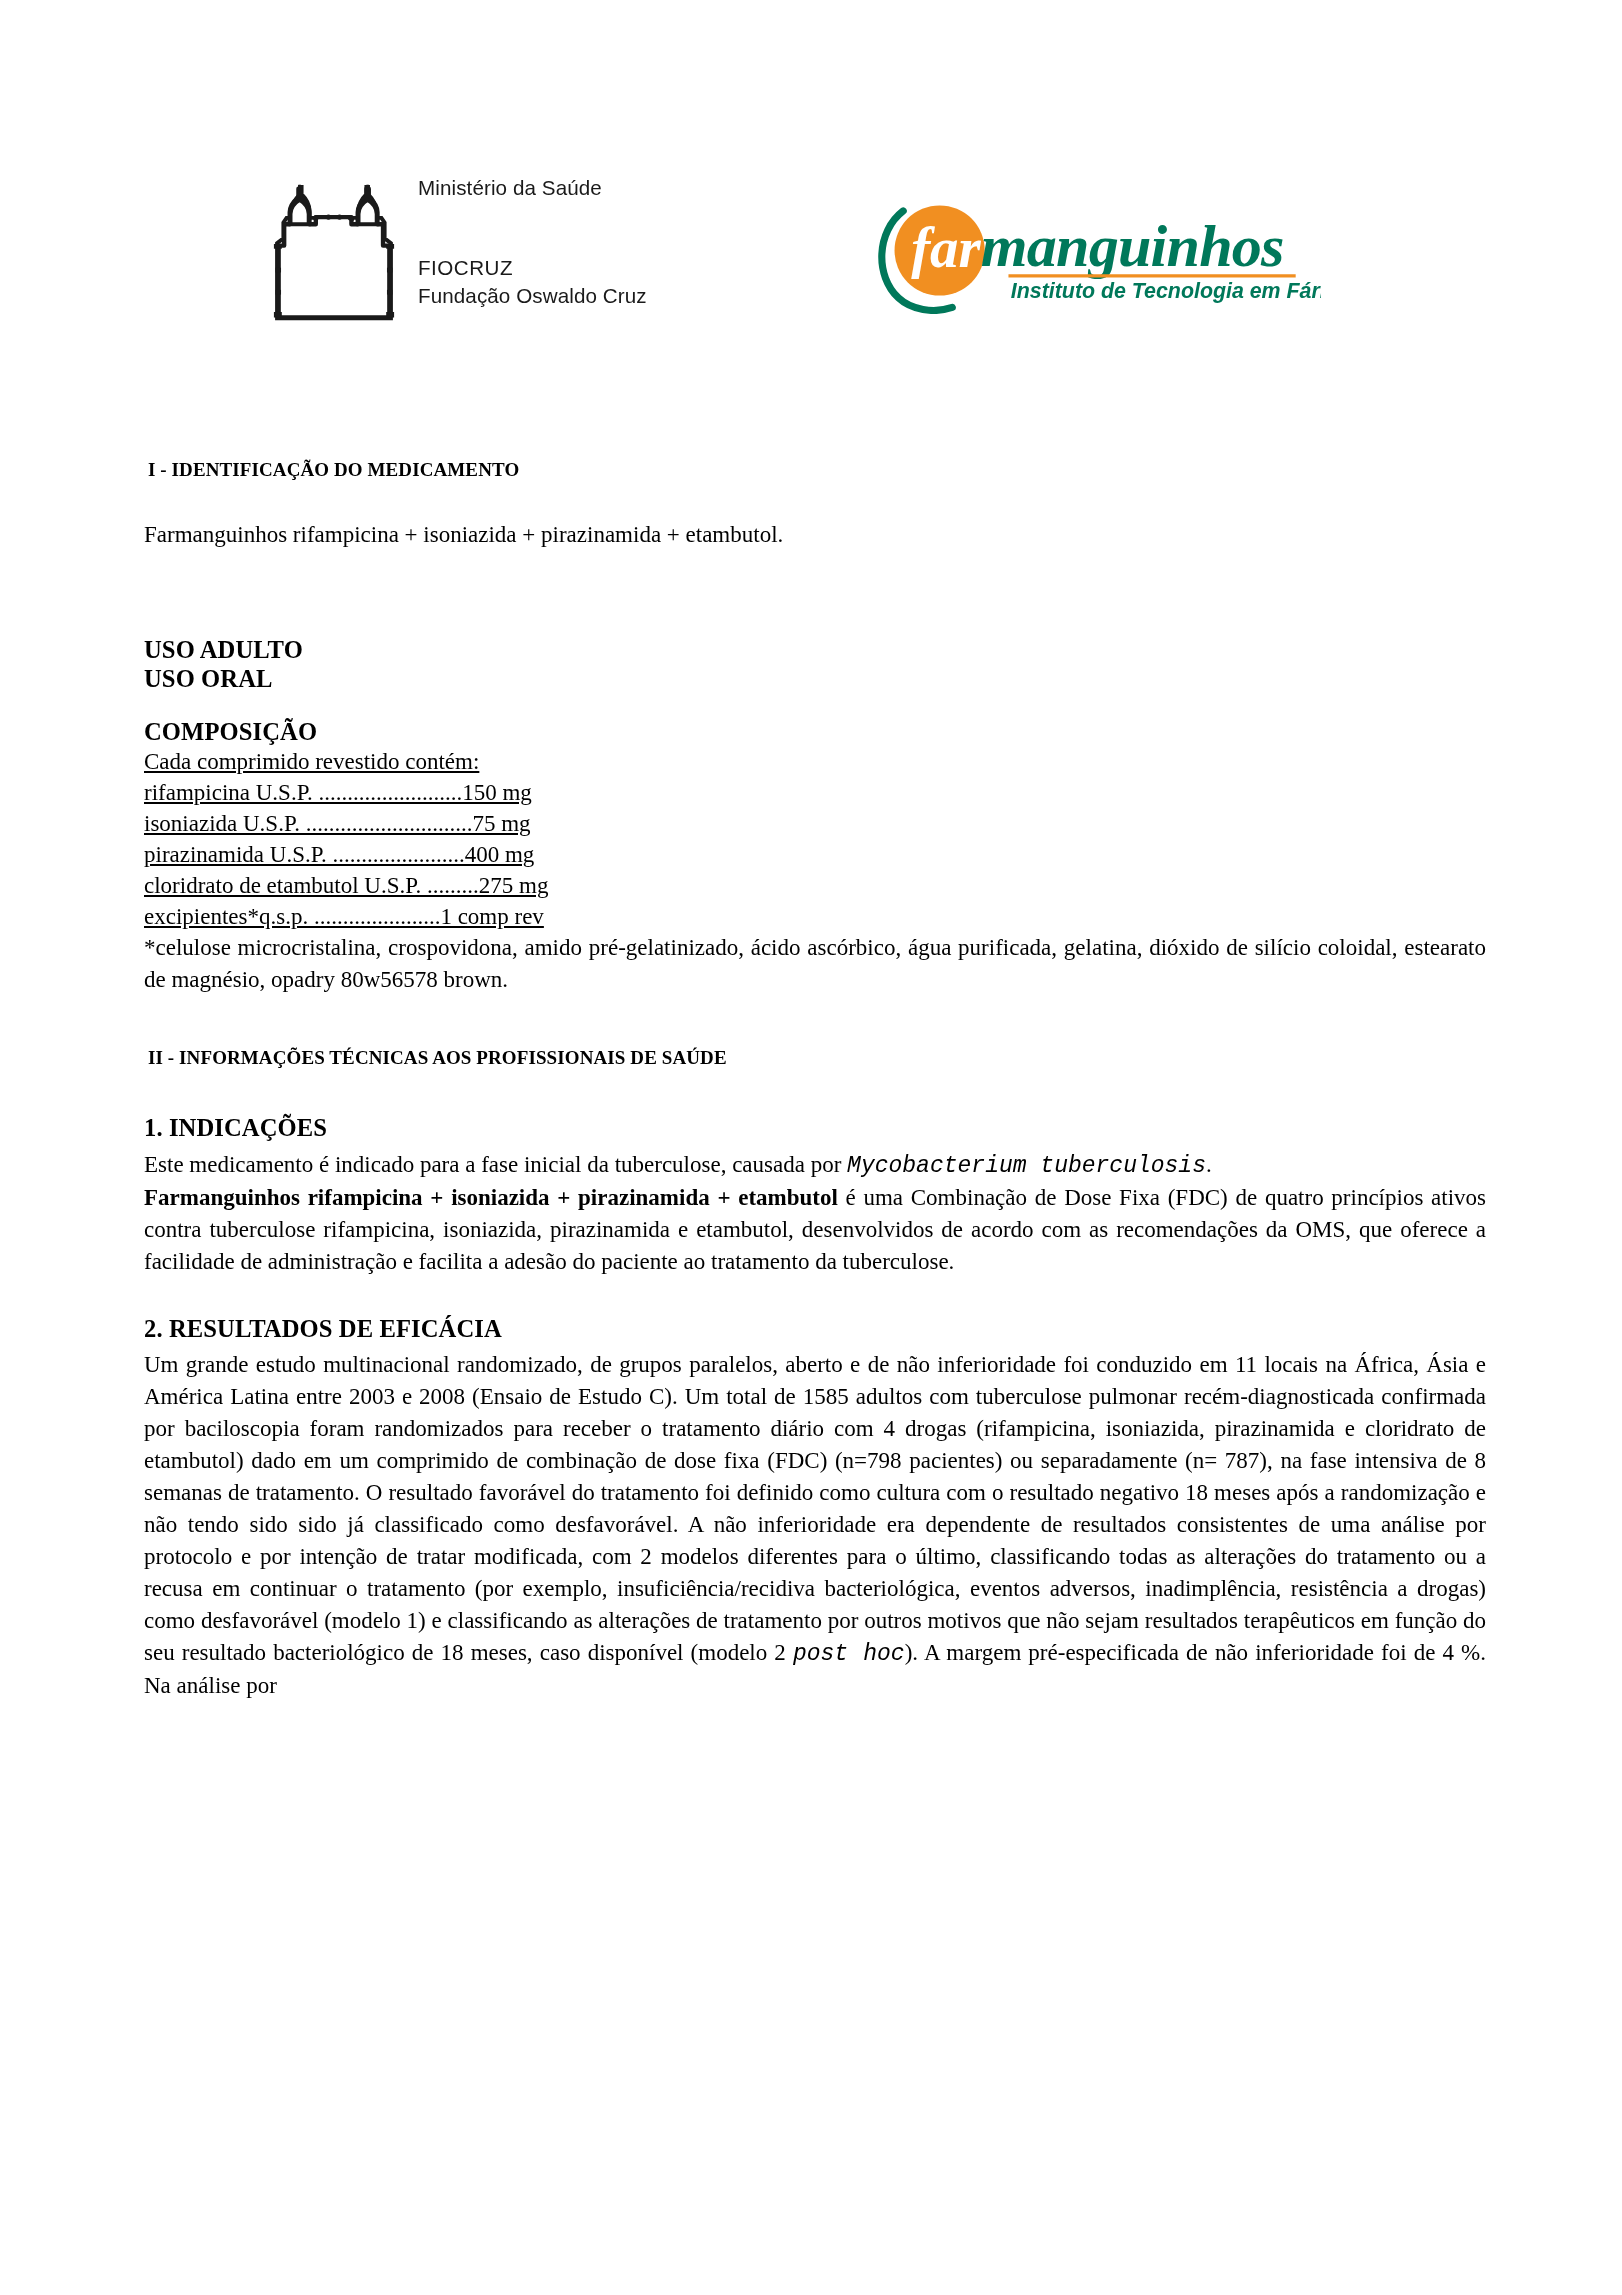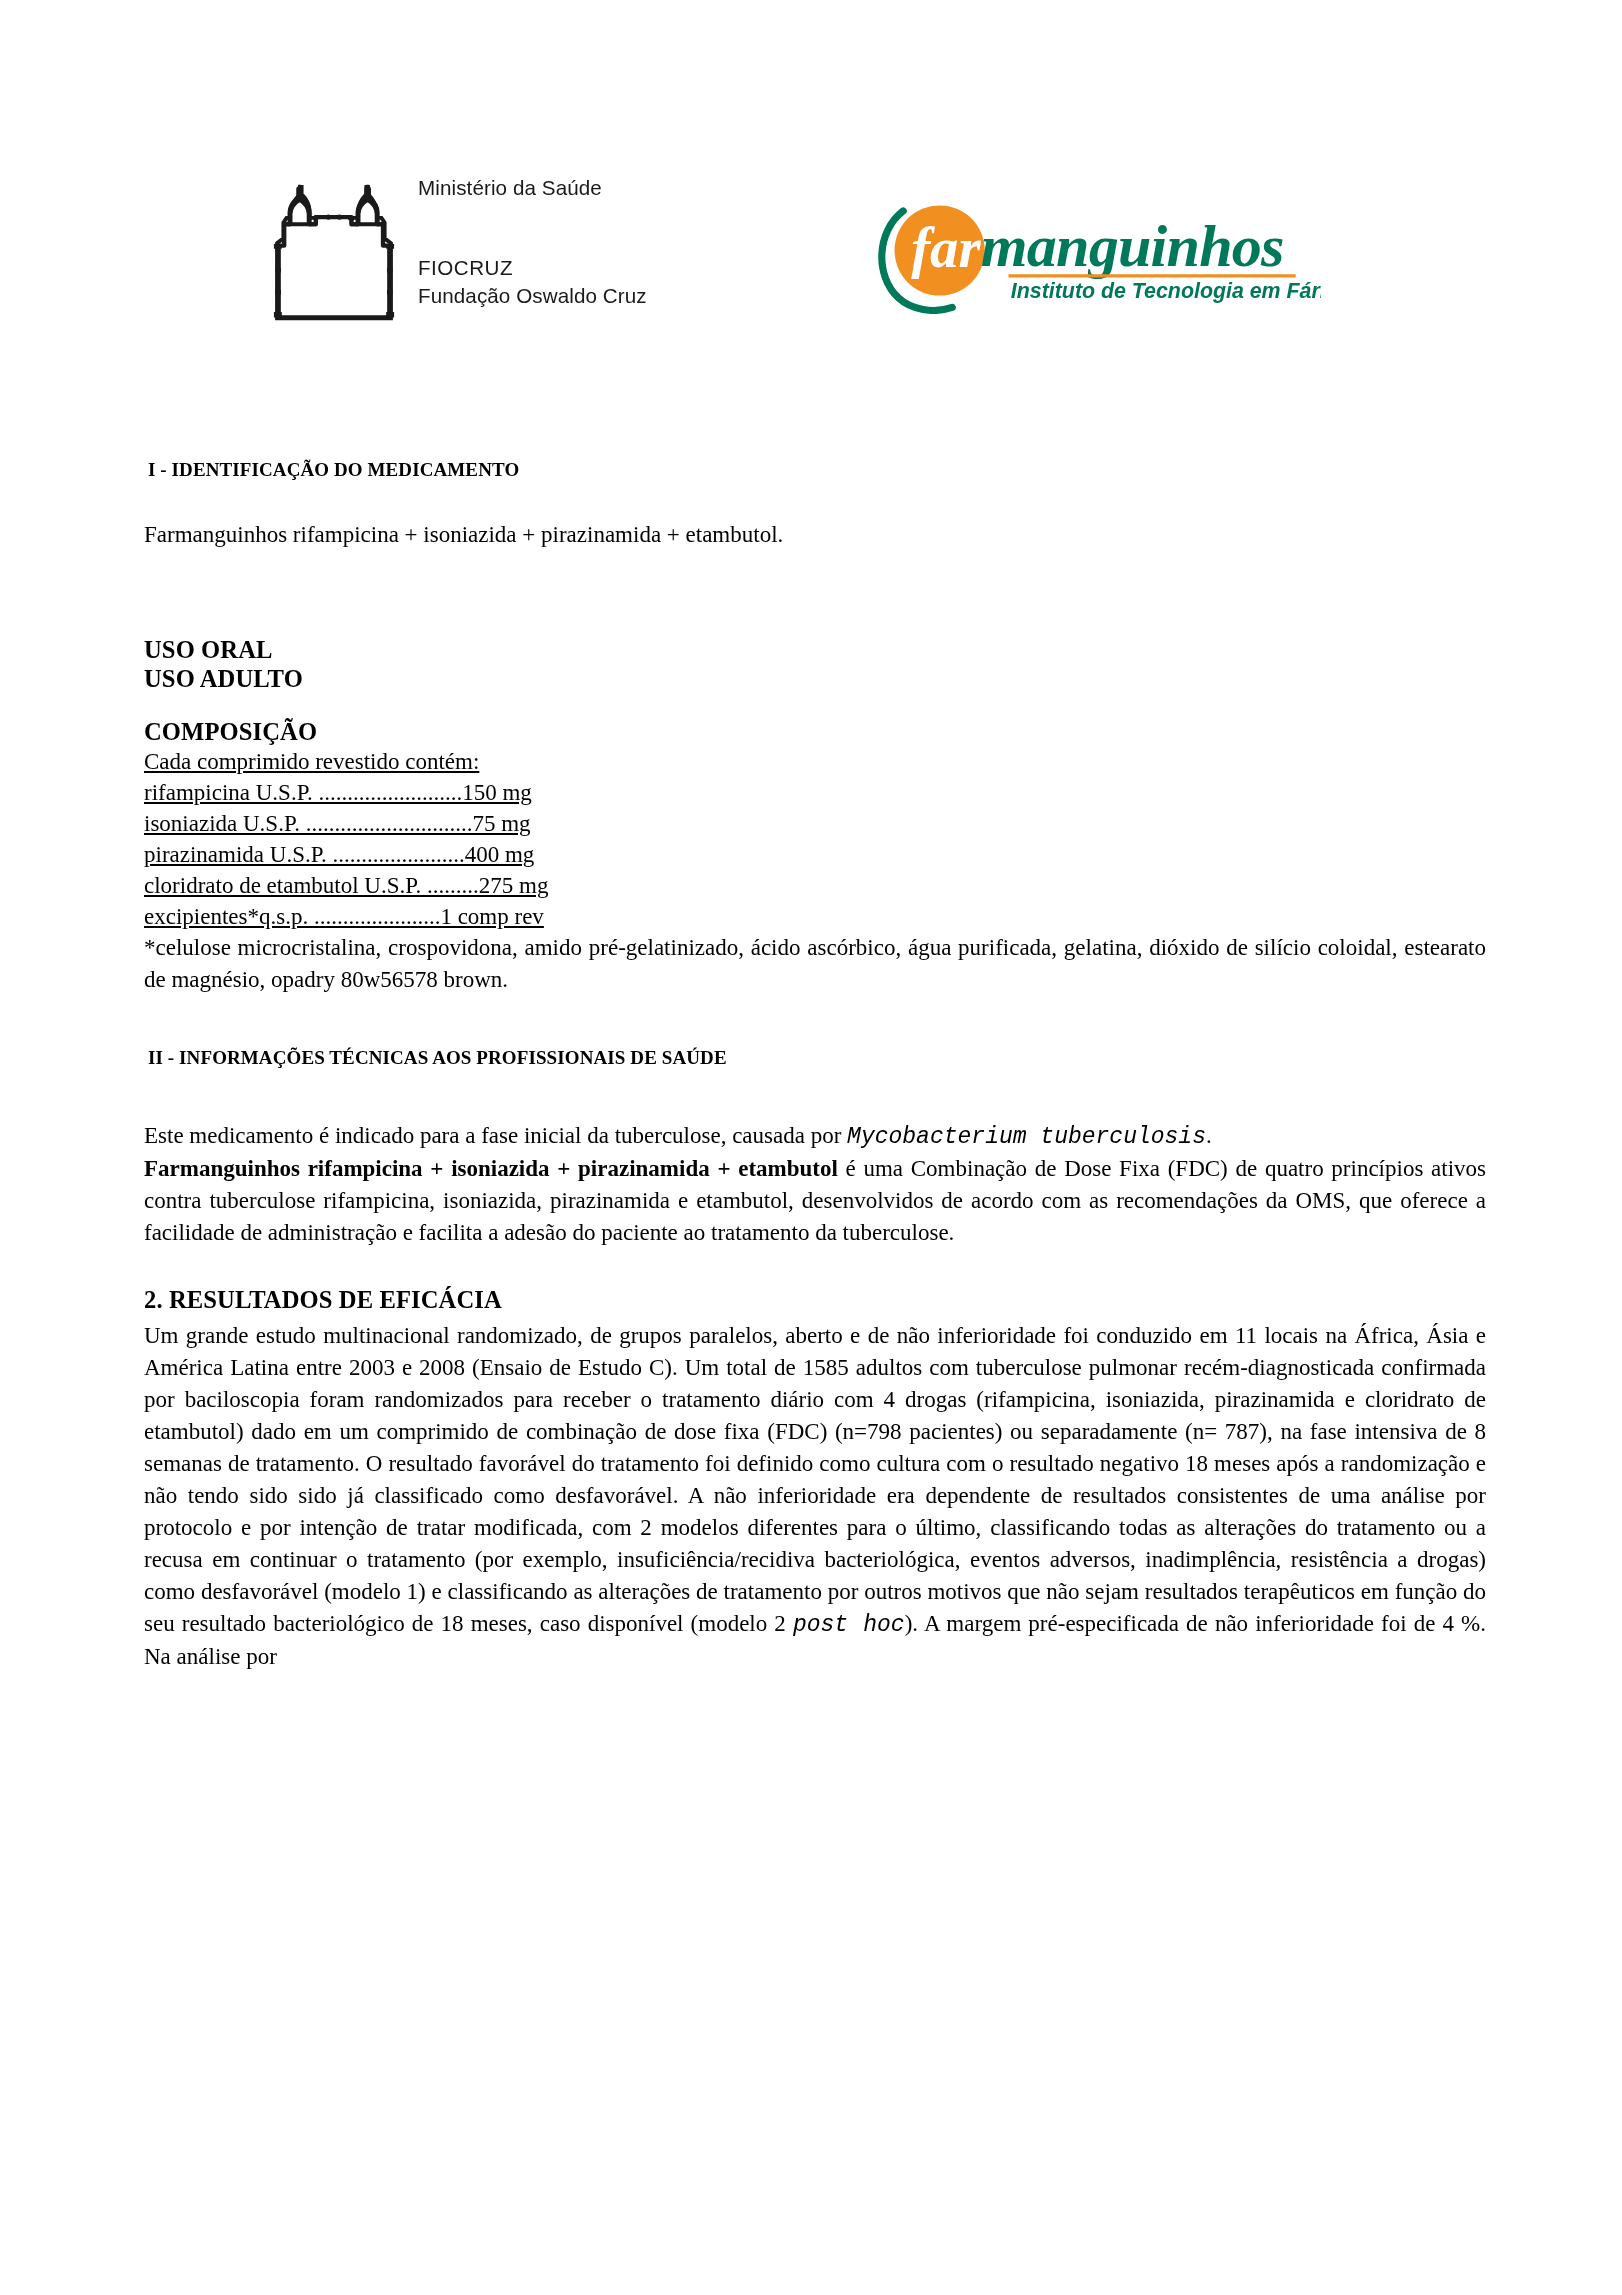--- a/index.html
+++ b/index.html
@@ -232,22 +232,22 @@
     <p class="body noj">Farmanguinhos rifampicina + isoniazida + pirazinamida + etambutol.</p>
 
     <div class="gap-54"></div>
 
 
     <div class="gap-22"></div>
 
 
     <div class="gap-30"></div>
 
+    <h2 class="sub-title">USO ADULTO</h2>
     <h2 class="sub-title">USO ORAL</h2>
-    <h2 class="sub-title">USO ADULTO</h2>
 
     <div class="gap-30"></div>
 
     <h2 class="sub-title">COMPOSIÇÃO</h2>
 
     <div class="comp-line">Cada comprimido revestido contém:</div>
 
     <div class="comp-line">rifampicina U.S.P. .........................150 mg</div>
     <div class="comp-line">isoniazida U.S.P. .............................75 mg</div>
     <div class="comp-line">pirazinamida U.S.P. .......................400 mg</div>
@@ -255,20 +255,21 @@
     <div class="comp-line">excipientes*q.s.p. ......................1 comp rev</div>
 
     <p class="body">*celulose microcristalina, crospovidona, amido pré-gelatinizado, ácido ascórbico, água purificada, gelatina, dióxido de silício coloidal, estearato de magnésio, opadry 80w56578 brown.</p>
 
     <div class="gap-54"></div>
 
     <h1 class="sec-title">II - INFORMAÇÕES TÉCNICAS AOS PROFISSIONAIS DE SAÚDE</h1>
 
     <div class="gap-46"></div>
 
+    <h2 class="sub-title">1. INDICAÇÕES</h2>
 
     <div class="gap-8"></div>
 
     <p class="body noj"><span>Este medicamento é indicado para a fase inicial da tuberculose, causada por </span><i class="inline-i">Mycobacterium tuberculosis</i><span>.</span></p>
 
     <p class="body"><b class="inline-b">Farmanguinhos rifampicina + isoniazida + pirazinamida + etambutol</b><span> é uma Combinação de Dose Fixa (FDC) de quatro princípios ativos contra tuberculose rifampicina, isoniazida, pirazinamida e etambutol, desenvolvidos de acordo com as recomendações da OMS, que oferece a facilidade de administração e facilita a adesão do paciente ao tratamento da tuberculose.</span></p>
 
     <div class="gap-46"></div>
 
     <h2 class="sub-title">2. RESULTADOS DE EFICÁCIA</h2>

